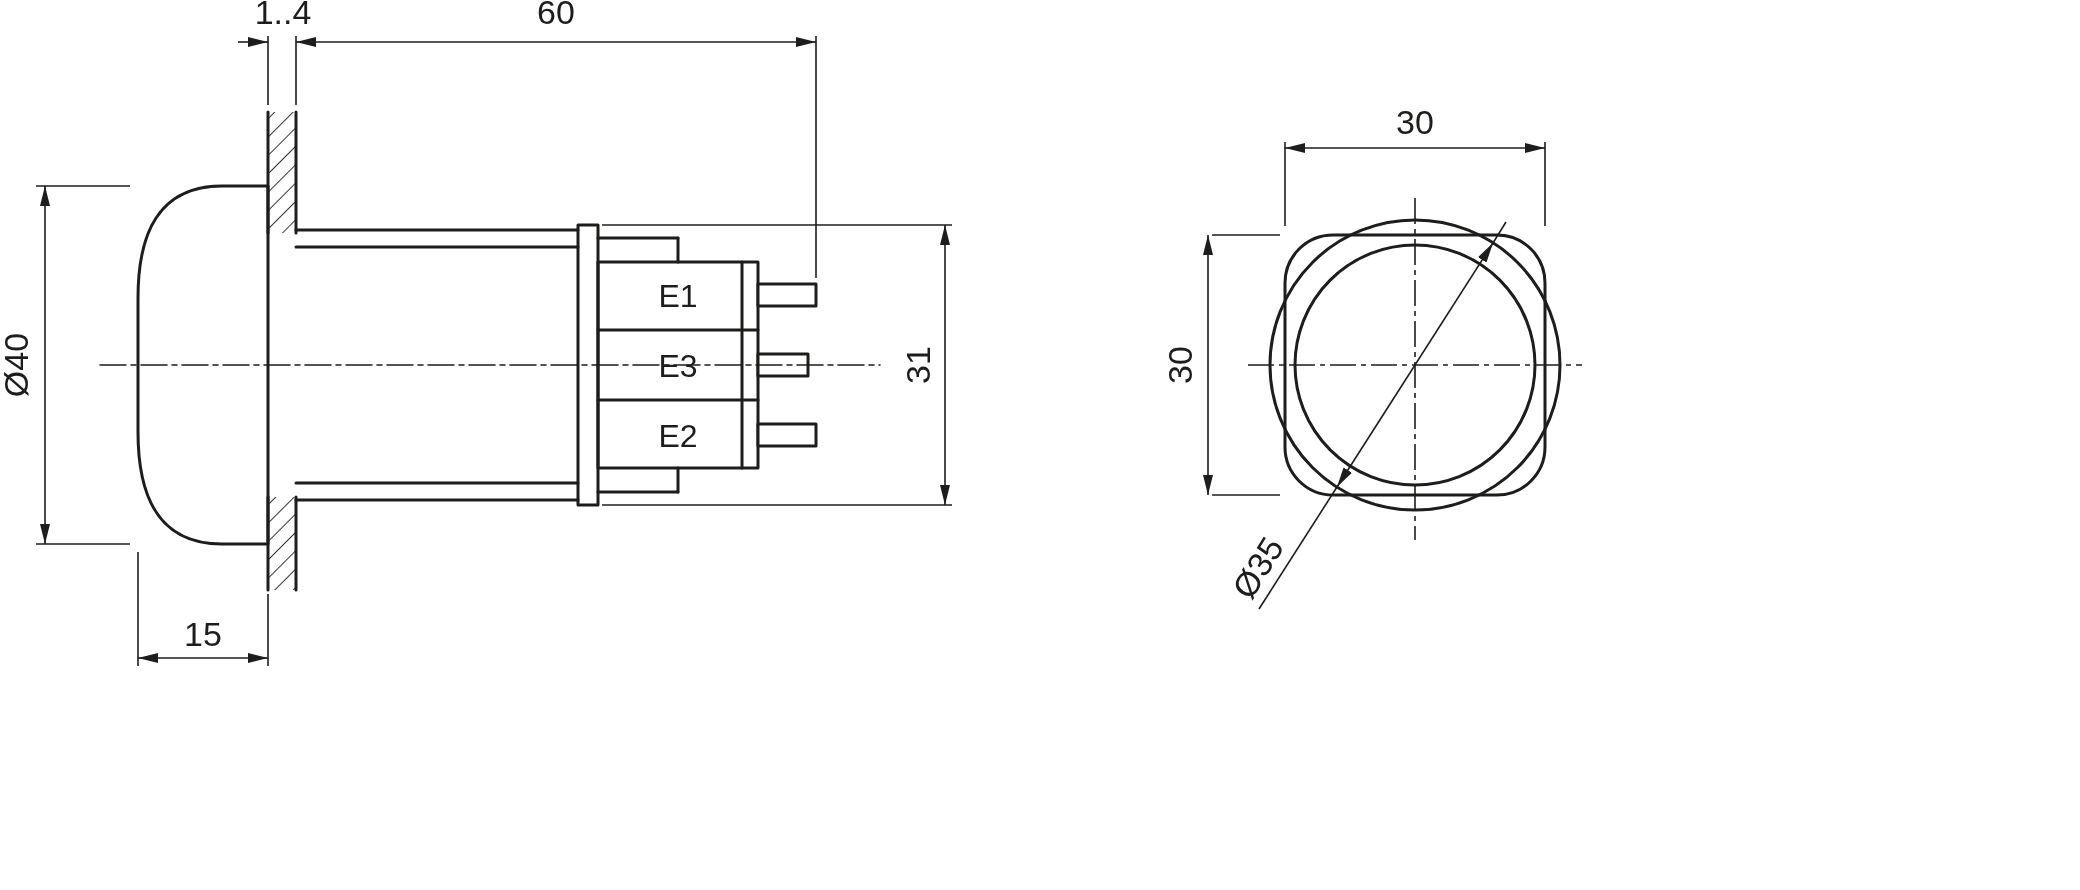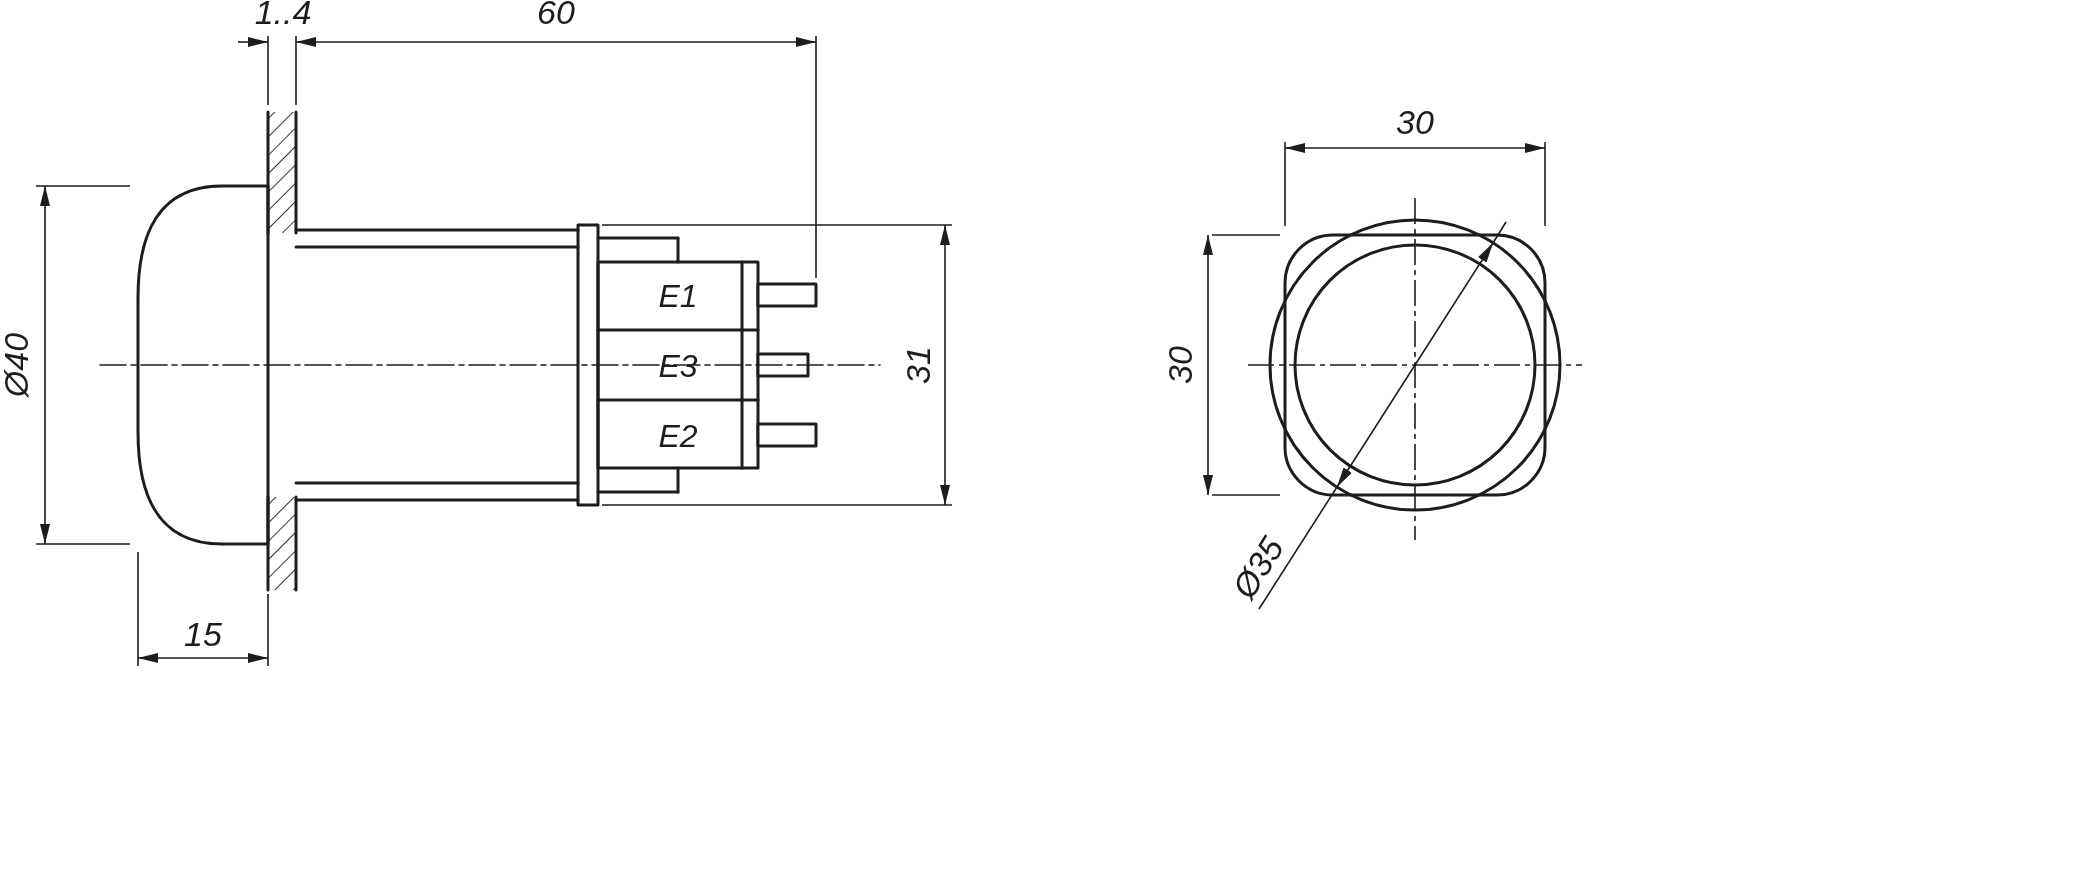--- a/index.html
+++ b/index.html
@@ -7,21 +7,20 @@
     padding: 0;
     background: #ffffff;
     font-family: "Liberation Sans", sans-serif;
   }
   .stage {
     position: relative;
     width: 2080px;
     height: 890px;
     background: #ffffff;
     overflow: hidden;
-    font-style: italic;
   }
   svg { display: block; }
   text {
     font-family: "Liberation Sans", "DejaVu Sans", sans-serif;
     font-size: 34px;
     fill: #1d1d1b;
   }
   text.term { font-size: 32px; }
 </style>
 </head>

